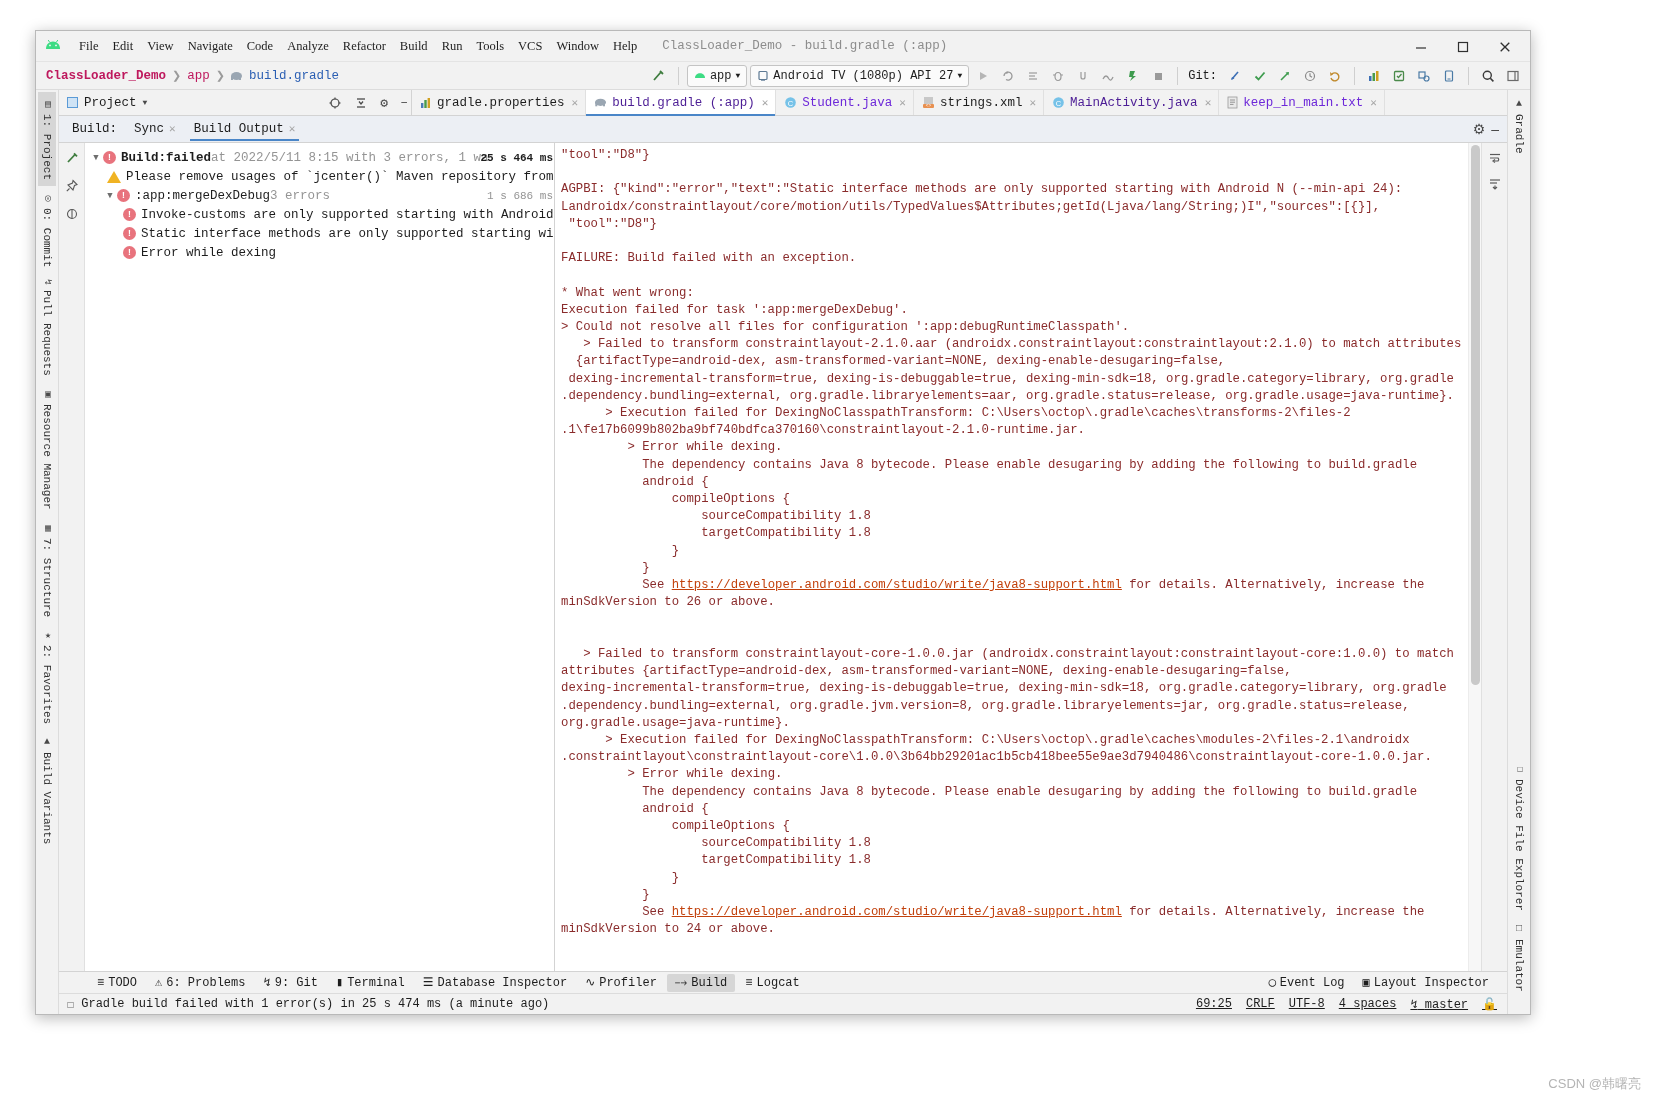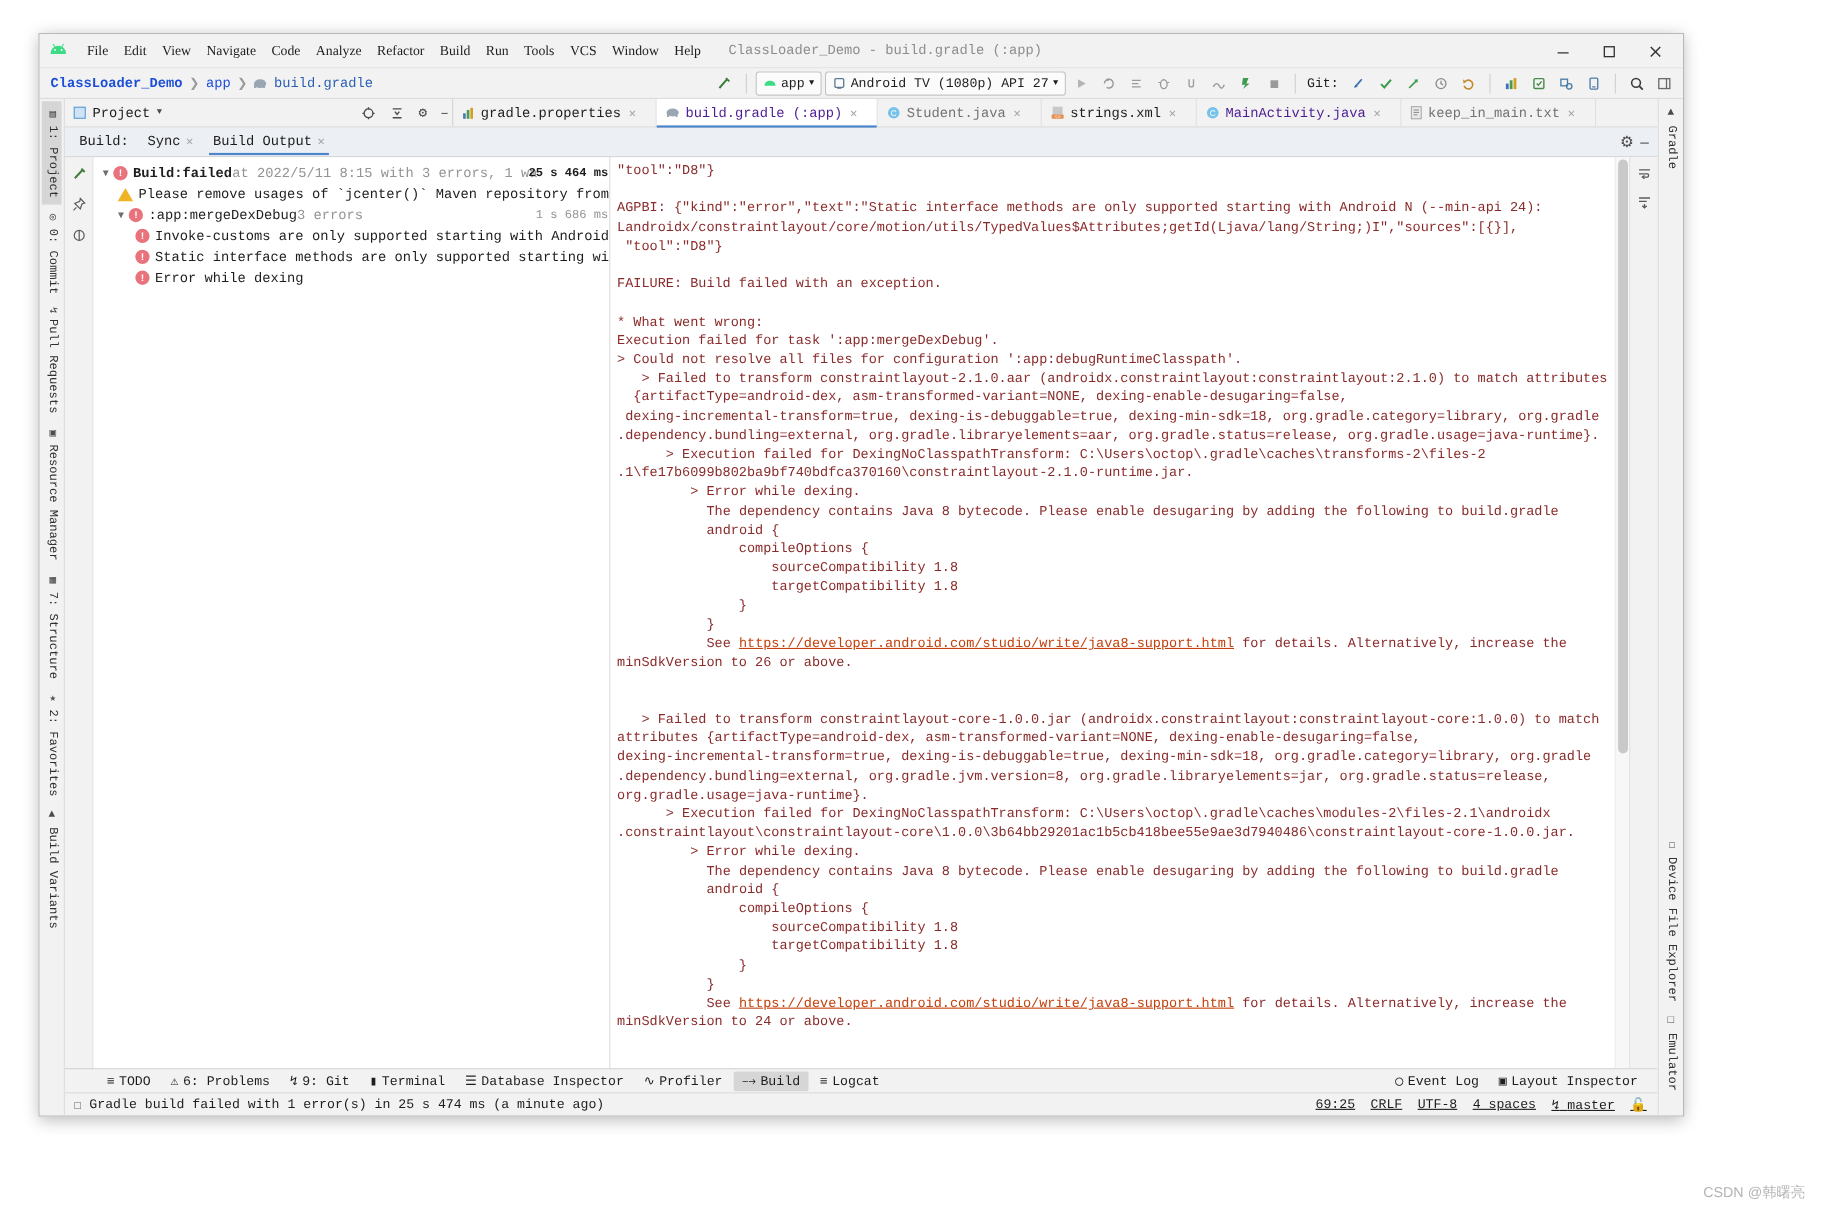--- a/index.html
+++ b/index.html
@@ -65,21 +65,21 @@
     height: 28px; min-height:28px;
     background: #f2f2f2;
     display:flex; align-items:center;
     padding: 0 6px 0 6px;
     border-bottom: 1px solid #dcdcdc;
     gap: 0px;
   }
   .crumb {
     font-size: 12.5px;
     font-family: "Liberation Mono", monospace;
-    color: #1d4ed8; padding: 0 4px; white-space:nowrap;
+    color: #be185d; padding: 0 4px; white-space:nowrap;
   }
   .crumb.link { color:#2b5fb3; }
   .crumb-sep { color:#9b9b9b; font-size: 11px; padding: 0 2px; }
   .navbar-right { margin-left:auto; display:flex; align-items:center; gap:3px; }
   .tb-btn {
     width:22px; height:22px; display:flex;
     align-items:center; justify-content:center;
     color:#4a4a4a; font-size:12px; border-radius:3px;
   }
   .combo {
@@ -125,33 +125,33 @@
     font-size:12.5px; font-family:"Liberation Mono", monospace;
     color:#1d1d1d;
   }
   .proj-ctl .sq {
     width:11px;height:11px;border:1.6px solid #5a9ad6;background:#cfe3f5;
   }
   .proj-ctl .spacer{flex:1;}
   .proj-ctl .mini { color:#4a4a4a; font-size:13px; padding:0 3px;}
   .etab {
     display:flex; align-items:center; gap:5px;
-    padding: 0 18px 0 8px; font-size:12.5px;
+    padding: 0 7px 0 8px; font-size:12.5px;
     font-family:"Liberation Mono", monospace;
     border-right:1px solid #e0e0e0;
     white-space:nowrap; position:relative;
   }
   .etab.active { background:#ffffff; }
   .etab.active::after{
     content:''; position:absolute; left:0; right:0; bottom:-1px; height:2px;
     background:#4a86c8;
   }
   .etab .x { color:#a6a6a6; font-size:11px; margin-left:2px;}
   .tabname-blue{color:#4c1d95;}
-  .tabname-green{color:#737373;}
+  .tabname-green{color:#6d28d9;}
   .tabname-dark{color:#1d1d1d;}
   
   .build-hdr {
     height:27px; min-height:27px; display:flex; align-items:center;
     background:#eceff4; border-bottom:1px solid #d3d3d3;
     padding-left:6px; gap:2px;
   }
   .build-hdr .lbl {
     font-size:12.5px; font-family:"Liberation Mono", monospace;
     color:#1d1d1d; padding:0 7px;

